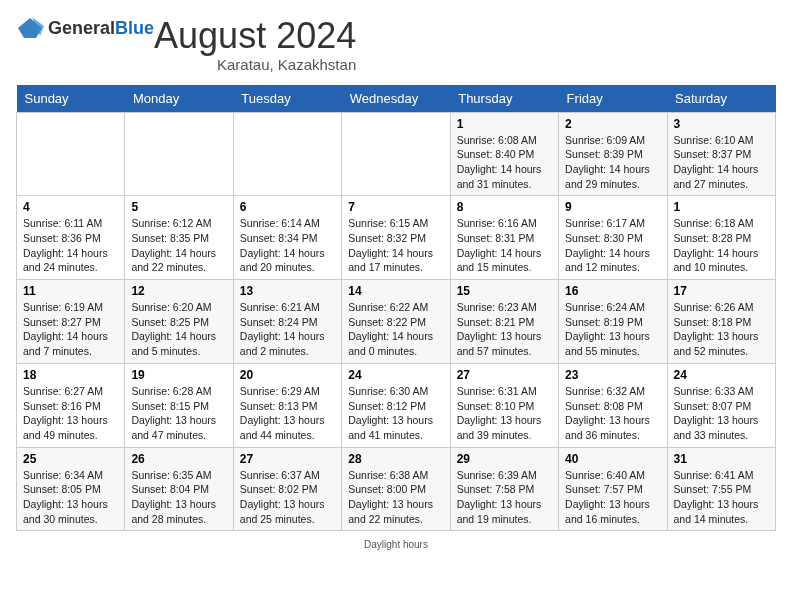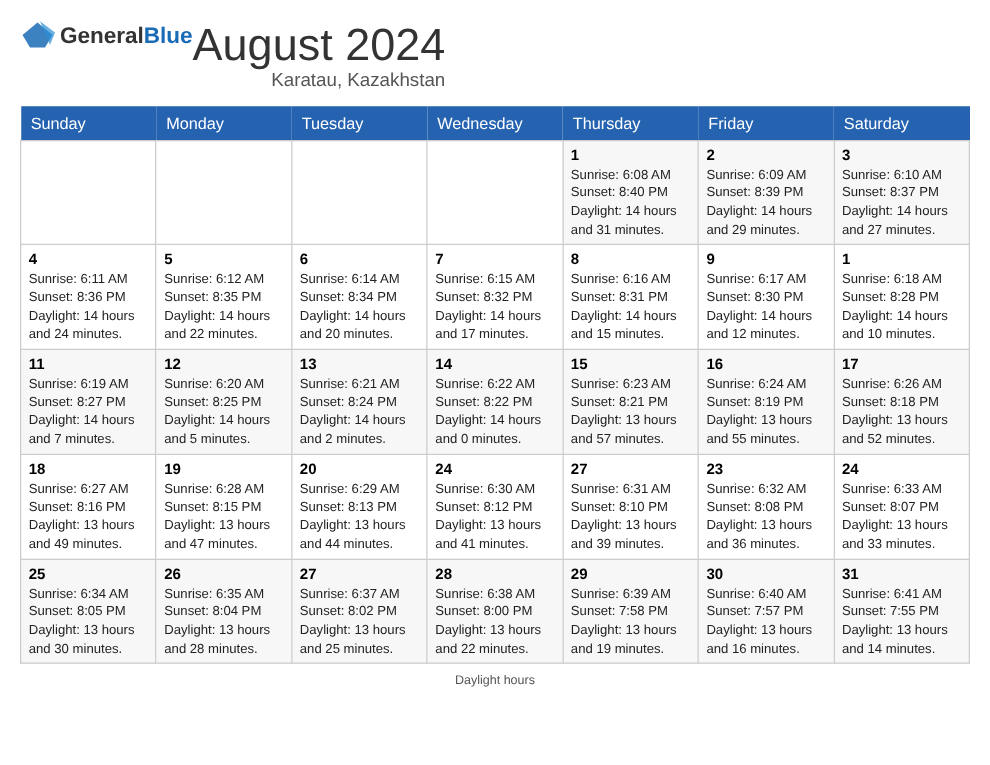--- a/index.html
+++ b/index.html
@@ -250,21 +250,21 @@
         </td>
         <td>
           <span class="day-num">28</span>
           <div class="day-info">Sunrise: 6:38 AM<br>Sunset: 8:00 PM<br>Daylight: 13 hours and 22 minutes.</div>
         </td>
         <td>
           <span class="day-num">29</span>
           <div class="day-info">Sunrise: 6:39 AM<br>Sunset: 7:58 PM<br>Daylight: 13 hours and 19 minutes.</div>
         </td>
         <td>
-          <span class="day-num">30</span>
+          <span class="day-num">40</span>
           <div class="day-info">Sunrise: 6:40 AM<br>Sunset: 7:57 PM<br>Daylight: 13 hours and 16 minutes.</div>
         </td>
         <td>
           <span class="day-num">31</span>
           <div class="day-info">Sunrise: 6:41 AM<br>Sunset: 7:55 PM<br>Daylight: 13 hours and 14 minutes.</div>
         </td>
       </tr>
     </tbody>
 </table>
 

